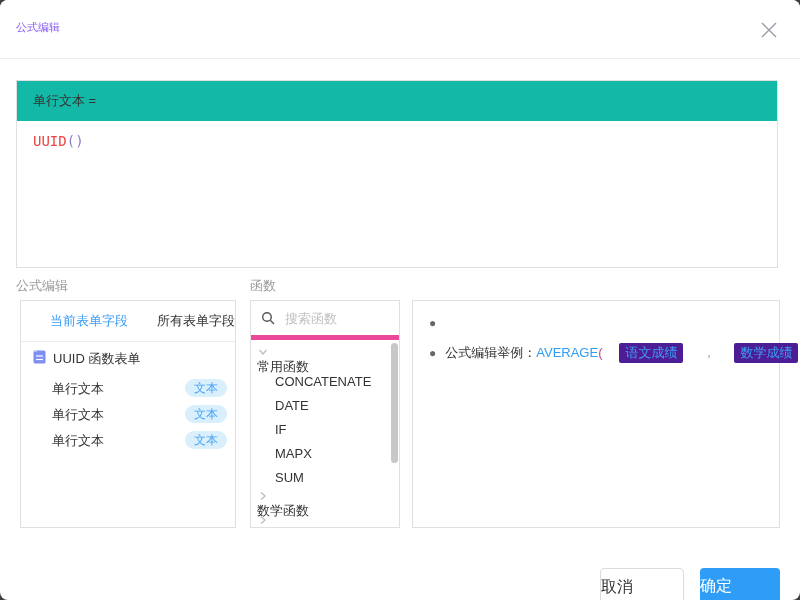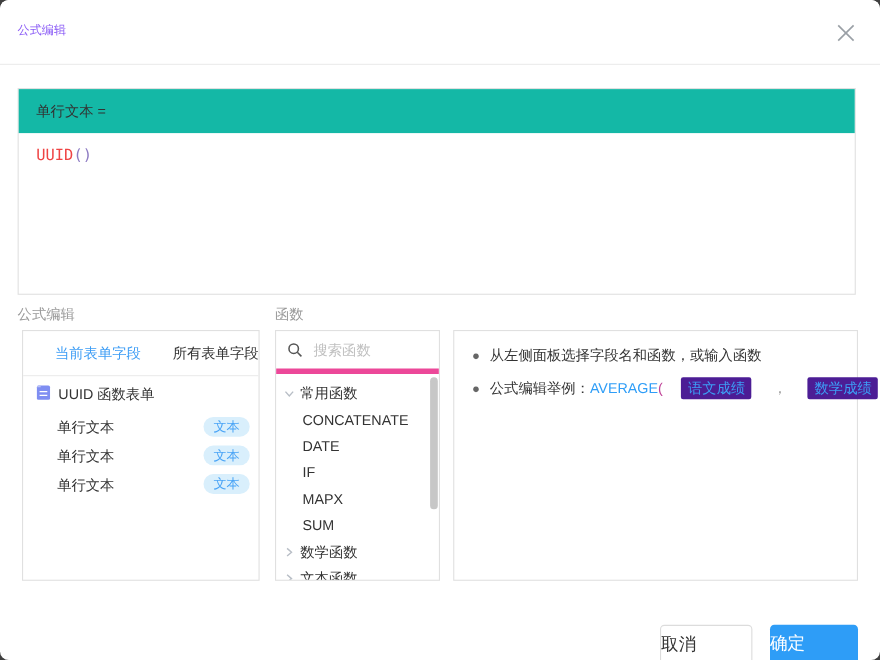--- a/index.html
+++ b/index.html
@@ -35,21 +35,21 @@
   .tree-field{position:relative;height:26px;line-height:26px;padding-left:31px;font-size:13px;color:#333;cursor:pointer;}
   .badge{position:absolute;right:8px;top:3px;background:#d9effc;color:#4aa4f6;font-size:12px;line-height:18px;padding:0 9px;border-radius:10px;}
 
   
   .panel-funcs{left:250px;width:150px;overflow:hidden;}
   .search-row{display:flex;align-items:center;height:39px;border-bottom:5px solid #ec4899;padding:0 10px;box-sizing:border-box;}
   .search-row svg{flex:none;margin-right:8px;}
   .search-input{border:none;outline:none;width:100px;font-size:13px;color:#333;font-family:"Liberation Sans",sans-serif;}
   .search-input::placeholder{color:#bfbfbf;}
   .fn-list{padding-top:6px;font-size:13px;color:#333;}
-  .fn-group{display:flex;align-items:center;height:24px;padding-left:6px;cursor:pointer;}
+  .fn-group{display:flex;align-items:flex-start;height:24px;padding-left:6px;cursor:pointer;flex-direction:column;}
   .fn-group svg{margin-right:4px;flex:none;}
   .fn-item{height:24px;line-height:24px;padding-left:24px;cursor:pointer;}
   .scroll-thumb{position:absolute;right:1px;top:42px;width:7px;height:120px;background:#c7c7c7;border-radius:4px;}
 
   
   .panel-help{left:412px;width:368px;padding:13px 0 0 16px;font-size:13px;color:#333;}
   .tip{display:flex;align-items:center;line-height:18px;margin-bottom:11px;white-space:nowrap;}
   .bullet{color:#666;margin-right:9px;font-size:12px;}
   .tip-fn{color:#2e9df7;}
   .tip-paren{color:#c04398;}
@@ -148,21 +148,20 @@
           </svg>
         <span>文本函数</span>
       </div>
     </div>
     <div class="scroll-thumb"></div>
   </div>
 
   <div class="panel panel-help">
     <div class="tip">
       <span class="bullet">●</span>
-      <span>从左侧面板选择字段名和函数，或输入函数</span>
     </div>
     <div class="tip">
       <span class="bullet">●</span>
       <span>公式编辑举例：</span>
         <span class="tip-fn">AVERAGE</span>
         <span class="tip-paren">(</span>
         <span class="chip">语文成绩</span>
         <span class="tip-comma">，</span>
         <span class="chip">数学成绩</span>
         <span class="tip-paren">)</span>

